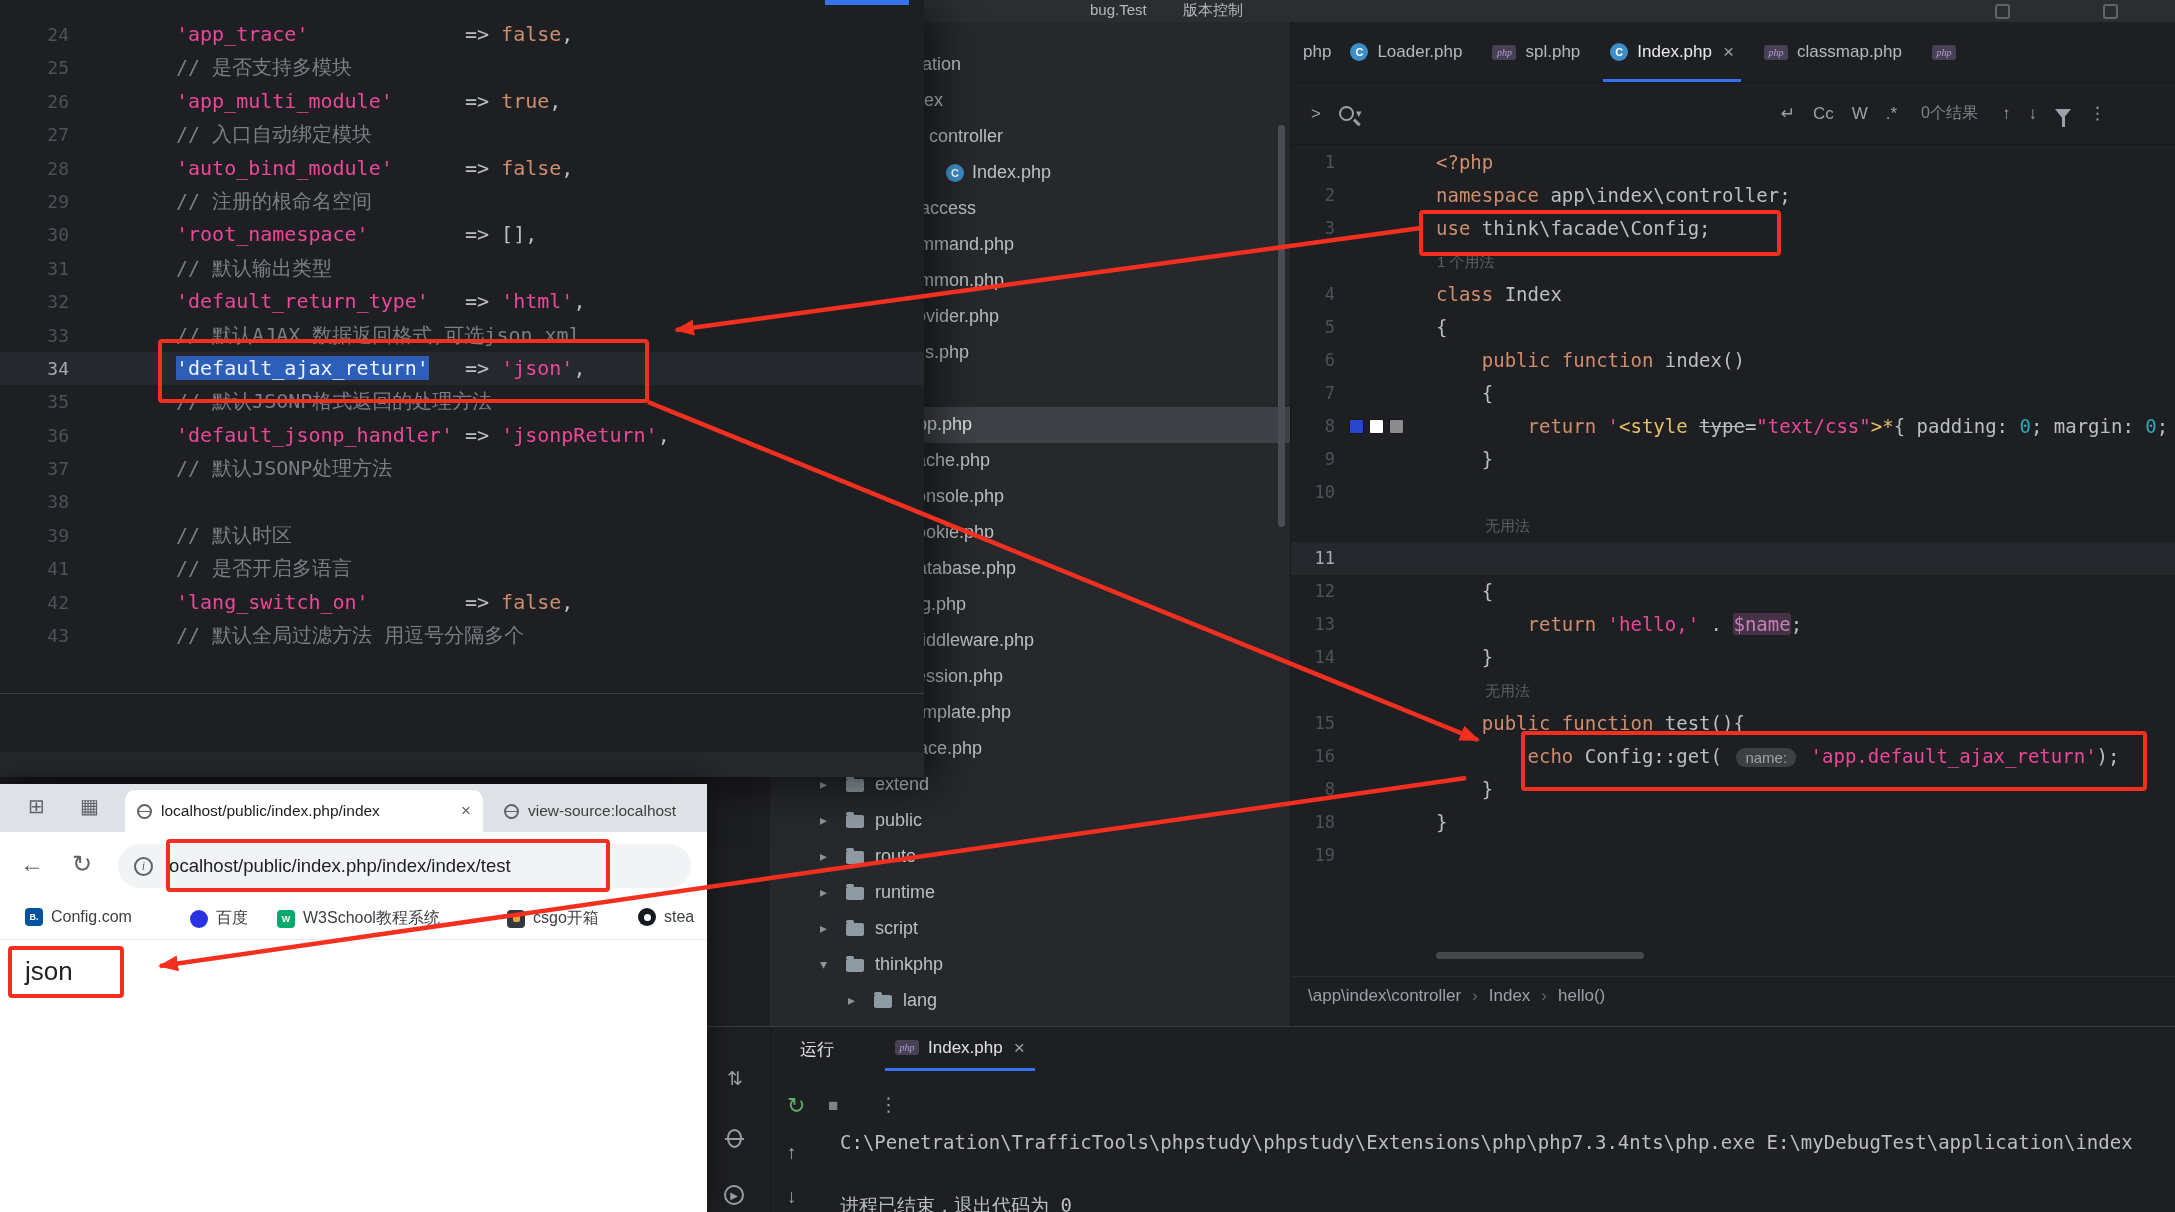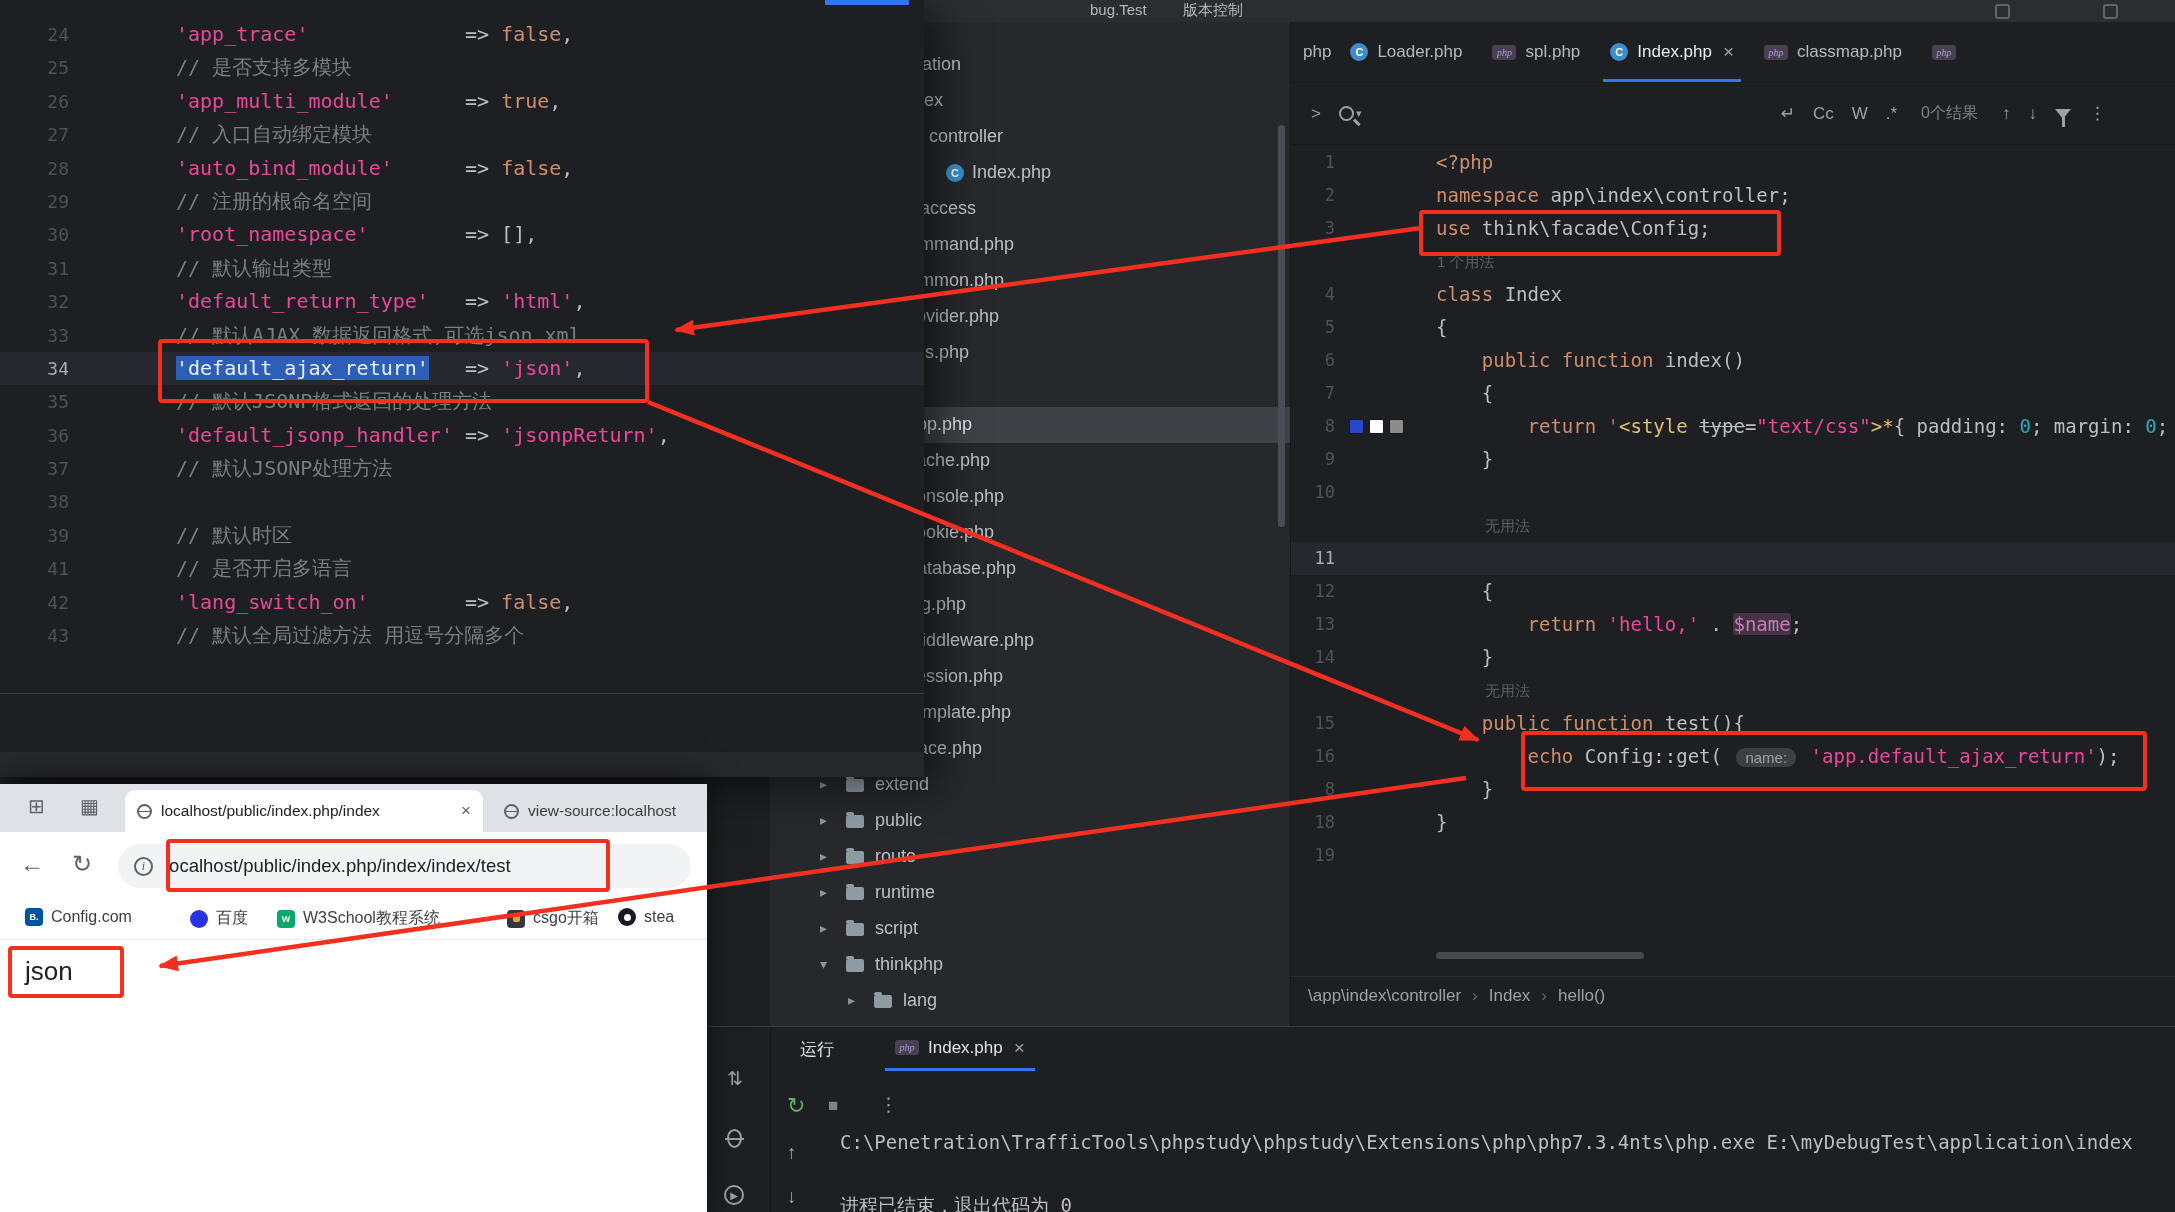--- a/index.html
+++ b/index.html
@@ -629,21 +629,21 @@
           <span>百度</span>
         </span>
         <span class="bk" style="left: 277px;">
           <span class="bk-ico bk-w3">W</span>
           <span>W3School教程系统</span>
         </span>
         <span class="bk" style="left: 507px;">
           <span class="bk-ico bk-csgo"></span>
           <span>csgo开箱</span>
         </span>
-        <span class="bk" style="left: 618px;">
+        <span class="bk" style="left: 638px;">
           <span class="bk-ico bk-steam"></span>
           <span>stea</span>
         </span>
       </div>
     <div id="bcontent">
       <span id="json-out">json</span>
     </div>
   </div>
 
   <svg id="overlay" width="2175" height="1212" viewBox="0 0 2175 1212">

